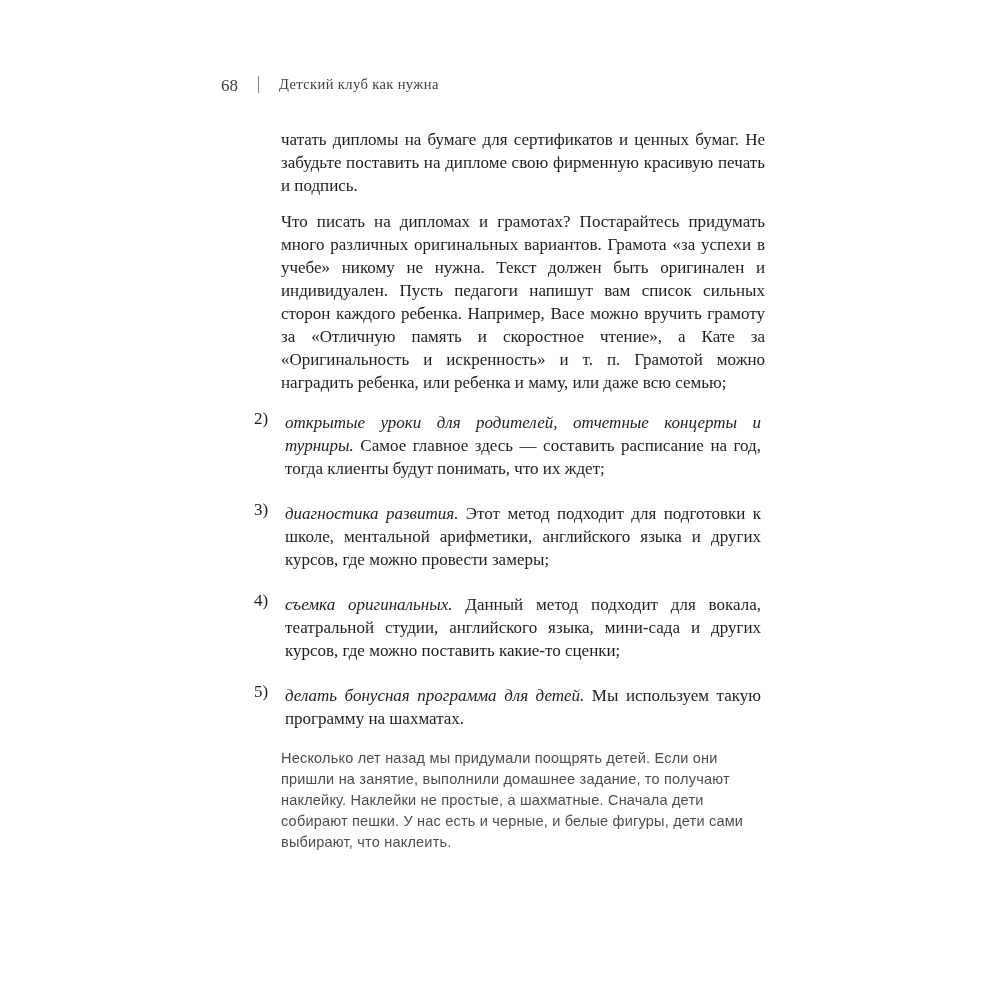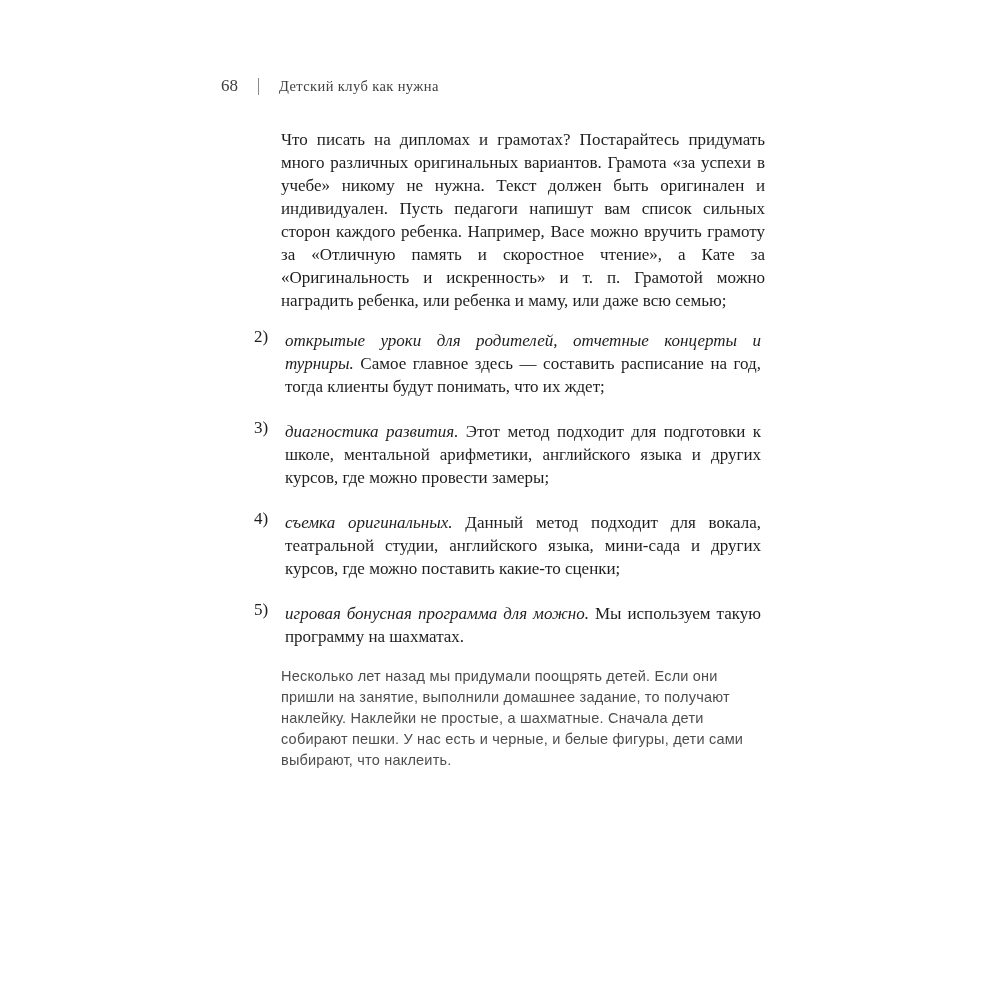--- a/index.html
+++ b/index.html
@@ -13,21 +13,21 @@
     position: relative;
     font-family: "Liberation Serif", serif;
     color: #1d1d1d;
     overflow: hidden;
   }
   .page-header {
     position: absolute;
     top: 76px;
     left: 221px;
     display: flex;
-    align-items: center;
+    align-items: flex-start;
     gap: 20px;
     color: #3e3e3e;
   }
   .page-number {
     font-size: 17px;
     color: #3e3e3e;
   }
   .header-divider {
     width: 1px;
     height: 17px;
@@ -84,40 +84,41 @@
 <body>
 
 <header class="page-header">
   <span class="page-number">68</span>
   <span class="header-divider"></span>
   <span class="running-head">Детский клуб как нужна</span>
 </header>
 
 <main class="page-body">
 
+  <p>чатать дипломы на бумаге для сертификатов и ценных бумаг. Не забудьте поставить на дипломе свою фирменную красивую печать и подпись.</p>
 
   <p>Что писать на дипломах и грамотах? Постарайтесь придумать много различных оригинальных вариантов. Грамота «за успехи в учебе» никому не нужна. Текст должен быть оригинален и индивидуален. Пусть педагоги напишут вам список сильных сторон каждого ребенка. Например, Васе можно вручить грамоту за «Отличную память и скоростное чтение», а Кате за «Оригинальность и искренность» и т. п. Грамотой можно наградить ребенка, или ребенка и маму, или даже всю семью;</p>
 
   <div class="list-item">
     <span class="li-num">2)</span>
     <p><span class="li-lead">открытые уроки для родителей, отчетные концерты и турниры.</span><span> Самое главное здесь — составить расписание на год, тогда клиенты будут понимать, что их ждет;</span></p>
   </div>
 
   <div class="list-item">
     <span class="li-num">3)</span>
     <p><span class="li-lead">диагностика развития.</span><span> Этот метод подходит для подготовки к школе, ментальной арифметики, английского языка и других курсов, где можно провести замеры;</span></p>
   </div>
 
   <div class="list-item">
     <span class="li-num">4)</span>
     <p><span class="li-lead">съемка оригинальных.</span><span> Данный метод подходит для вокала, театральной студии, английского языка, мини-сада и других курсов, где можно поставить какие-то сценки;</span></p>
   </div>
 
   <div class="list-item">
     <span class="li-num">5)</span>
-    <p><span class="li-lead">игровая бонусная программа для можно.</span><span> Мы используем такую программу на шахматах.</span></p>
+    <p><span class="li-lead">делать бонусная программа для детей.</span><span> Мы используем такую программу на шахматах.</span></p>
   </div>
 
   <div class="example-block">
     <p>Несколько лет назад мы придумали поощрять детей. Если они пришли на занятие, выполнили домашнее задание, то получают наклейку. Наклейки не простые, а шахматные. Сначала дети собирают пешки. У нас есть и черные, и белые фигуры, дети сами выбирают, что наклеить.</p>
   </div>
 
 </main>
 
 </body></html>

